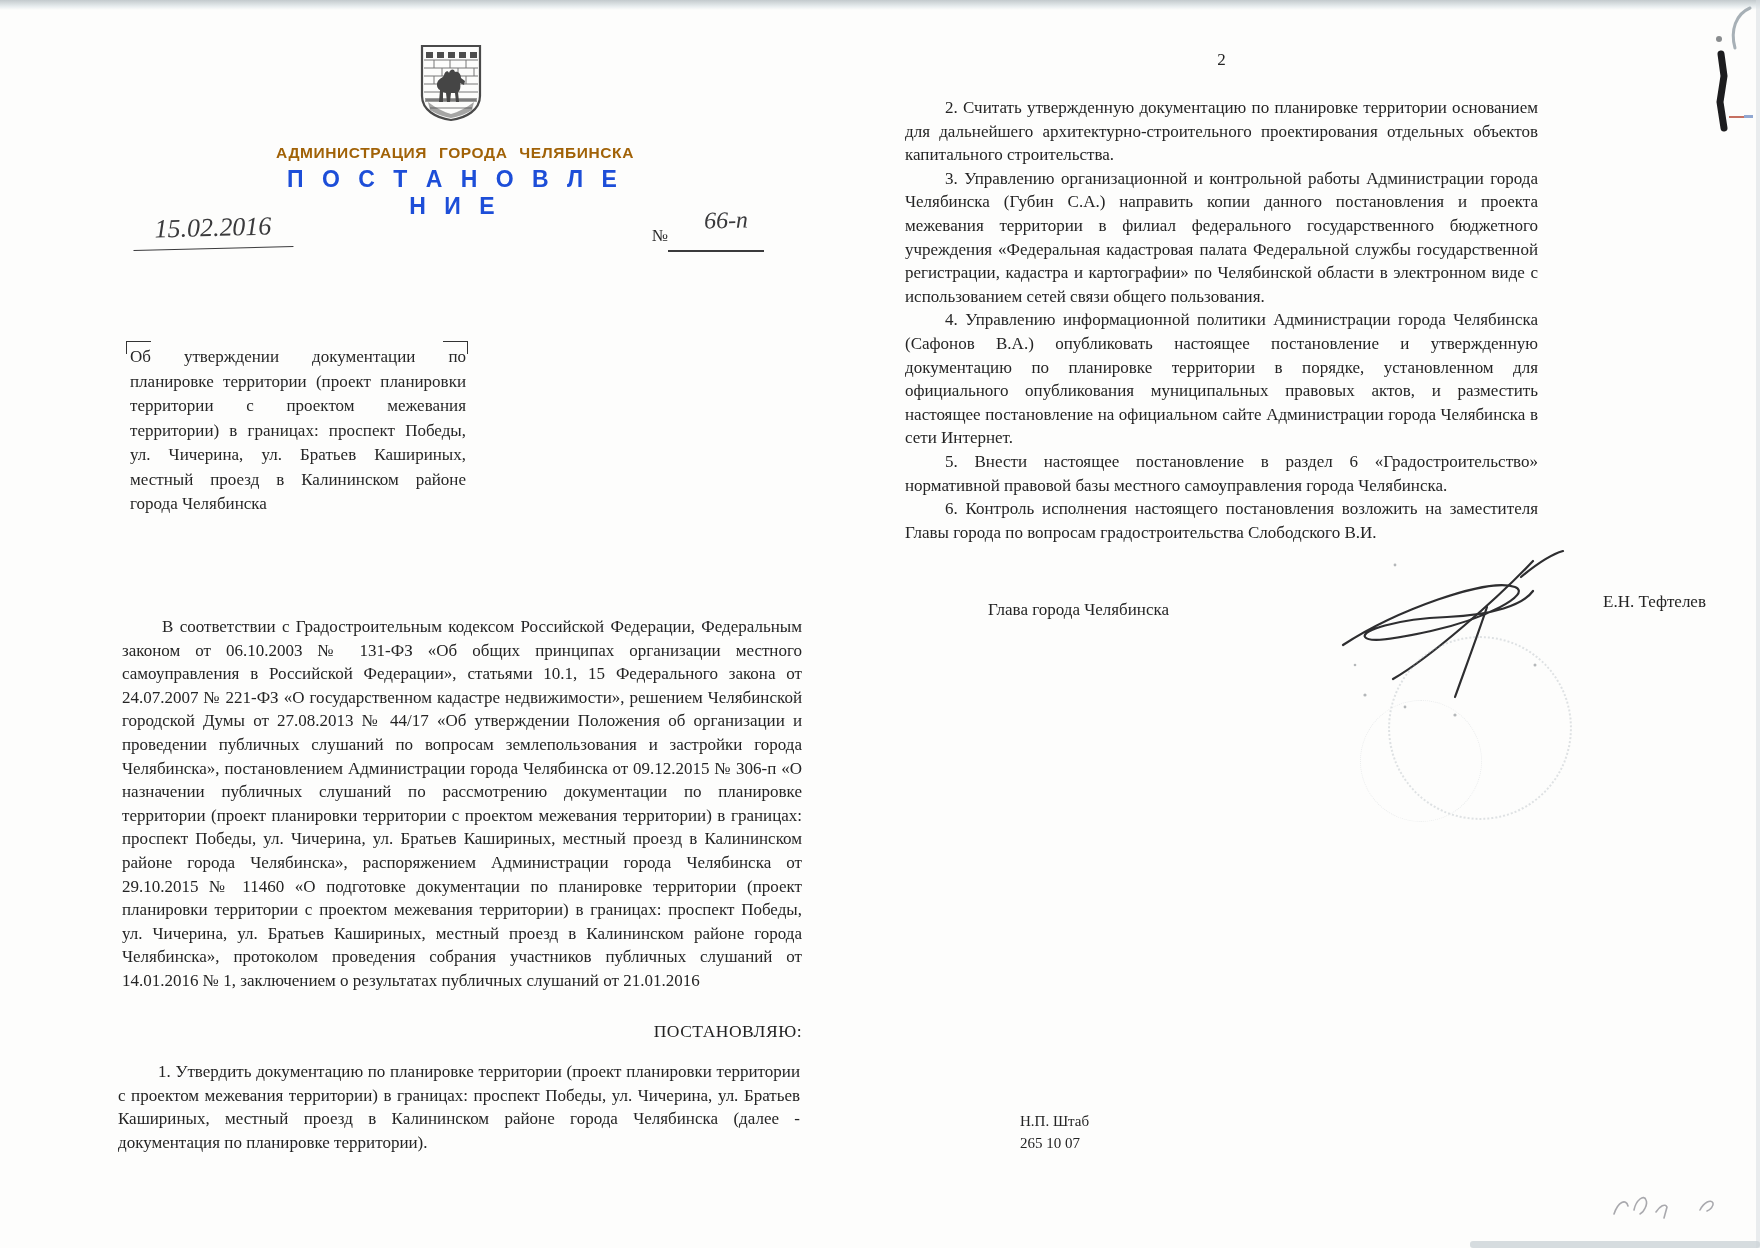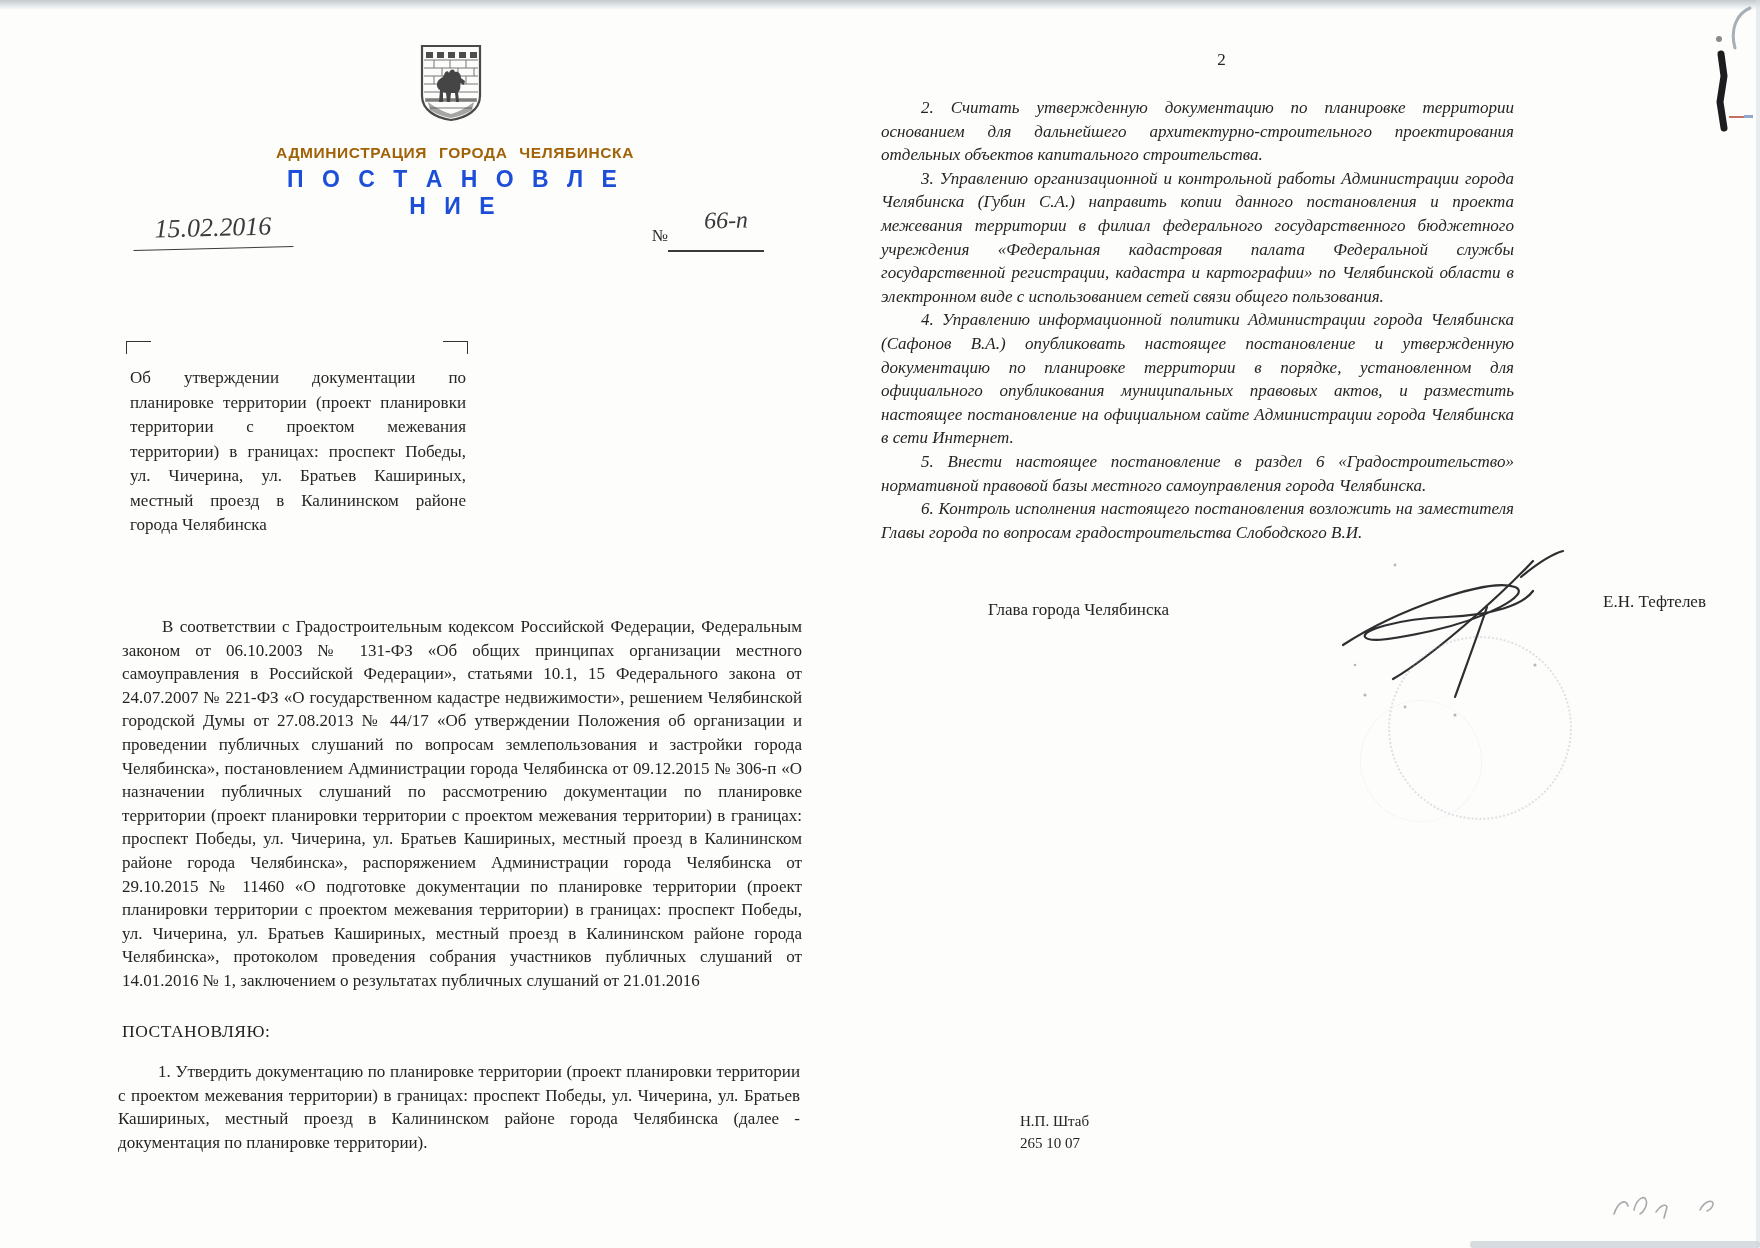--- a/index.html
+++ b/index.html
@@ -19,34 +19,34 @@
             font-family:"Liberation Sans","DejaVu Sans",sans-serif;font-size:23px;font-weight:bold;
             letter-spacing:6px;color:#1d4ed8;}
   
   .hand{font-style:italic;color:#3a3a3c;}
   .date-block{position:absolute;left:133px;top:213px;width:160px;text-align:center;
               font-size:26px;border-bottom:1.6px solid #3a3a3c;padding-bottom:5px;transform:rotate(-1.5deg);}
   .num-sign{position:absolute;left:652px;top:226px;font-size:17px;color:#2a2a2a;}
   .num-value{position:absolute;left:686px;top:207px;width:80px;text-align:center;font-size:24px;transform:rotate(-1deg);}
   .num-line{position:absolute;left:668px;top:250px;width:96px;height:1.6px;background:#3a3a3c;}
   
-  .title-block{position:absolute;left:130px;top:366px;width:336px;font-size:17px;line-height:24.5px;
+  .title-block{position:absolute;left:130px;top:345px;width:336px;font-size:17px;line-height:24.5px;
                text-align:justify;color:#262626;}
   .corner{position:absolute;width:24px;height:12px;}
   .corner.l{left:126px;top:341px;border-left:1.5px solid #333;border-top:1.5px solid #333;}
   .corner.r{left:443px;top:341px;border-right:1.5px solid #333;border-top:1.5px solid #333;}
   
   .para{font-size:17px;line-height:23.6px;text-align:justify;text-indent:40px;margin:0;color:#242424;}
   .intro{position:absolute;left:122px;top:615px;width:680px;}
-  .resolve{position:absolute;left:122px;top:1021px;width:680px;text-align:left;font-size:17.5px;
+  .resolve{position:absolute;left:122px;top:1021px;width:680px;text-align:right;font-size:17.5px;
            letter-spacing:.5px;color:#222;}
   .item1{position:absolute;left:118px;top:1060px;width:682px;}
   
   .pagenum{position:absolute;left:905px;top:50px;width:633px;text-align:center;font-size:17px;}
-  .right-items{position:absolute;left:881px;top:96px;width:633px;font-style:italic;}
+  .right-items{position:absolute;left:905px;top:96px;width:633px;}
   .sig-role{position:absolute;left:988px;top:600px;font-size:17px;}
   .sig-name{position:absolute;left:1603px;top:592px;font-size:17px;}
   .sig-svg{position:absolute;left:1335px;top:545px;}
   .stamp{position:absolute;left:1388px;top:636px;width:180px;height:180px;border:2px dotted #98a3ab;
          border-radius:50%;opacity:.3;}
   .stamp2{position:absolute;left:1360px;top:700px;width:120px;height:120px;border:1.5px dotted #a8b1b8;
           border-radius:50%;opacity:.22;}
   .footer-exec{position:absolute;left:1020px;top:1110px;font-size:15px;line-height:22px;}
   .pencil{position:absolute;left:1608px;top:1182px;}
   

